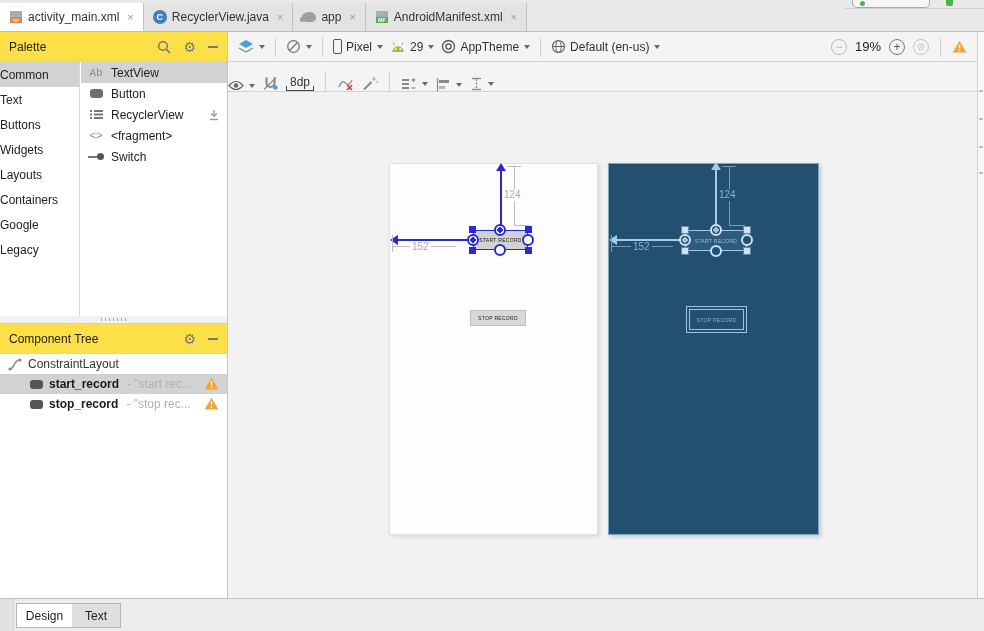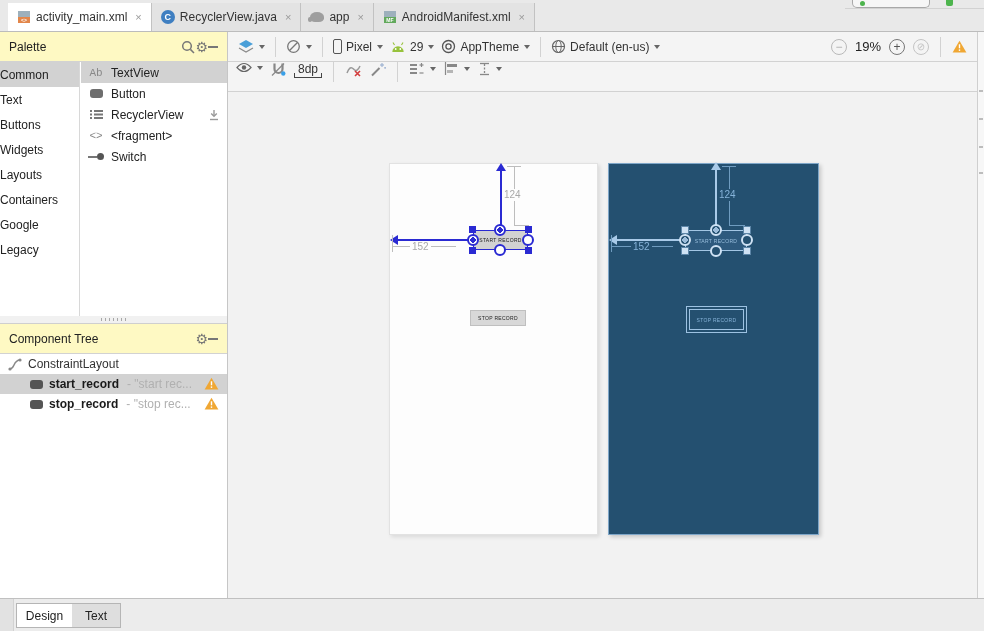--- a/index.html
+++ b/index.html
@@ -3,21 +3,21 @@
 <meta charset="utf-8">
 <style>
   html,body{margin:0;padding:0;background:#fff;}
   .window{position:relative;width:984px;height:631px;background:#ececec;
     font-family:"Liberation Sans",sans-serif;font-size:12px;color:#333;overflow:hidden;}
   .window *{box-sizing:border-box;}
 
   
   .tabbar{position:absolute;left:0;top:0;width:984px;height:32px;background:#e9e9e9;
     border-bottom:1px solid #bcbcbc;}
-  .tabs{position:absolute;left:0;bottom:0;height:28px;display:flex;margin-left:8px;}
+  .tabs{position:absolute;left:0;bottom:0;height:28px;display:flex;}
   .tab{display:flex;align-items:center;gap:5px;padding:0 9px;height:28px;
     border-right:1px solid #c2c2c2;background:#e3e3e3;cursor:default;white-space:nowrap;}
   .tab.active{background:#ffffff;}
   .tab-close{color:#9a9a9a;font-size:11px;margin-left:3px;}
   .fic{width:14px;height:14px;position:relative;flex:0 0 auto;}
   .fic .top{position:absolute;left:1px;top:1px;right:1px;height:6px;background:#9db0bc;}
   .fic .bot{position:absolute;left:1px;bottom:1px;right:1px;height:6px;color:#fff;
     font-size:5px;line-height:6px;text-align:center;font-weight:bold;}
   .fic .bot.orange{background:#e2864a;}
   .fic .bot.green{background:#62a95c;}
@@ -27,22 +27,22 @@
   .gic:after{content:"";position:absolute;left:-2px;bottom:0;width:4px;height:5px;background:#9e9e9e;border-radius:2px;}
   .cutoff{position:absolute;left:852px;top:0;width:78px;height:8px;border:1px solid #a8a8a8;
     border-top:none;border-radius:0 0 5px 5px;background:#f6f6f6;}
   .cutoff .dot{position:absolute;left:7px;top:1px;width:5px;height:5px;border-radius:50%;background:#4db44d;}
   .greenmark{position:absolute;left:946px;top:0;width:7px;height:6px;background:#4db44d;border-radius:0 0 2px 2px;}
   .tophline{position:absolute;left:845px;top:8px;width:139px;height:1px;background:#d2d2d2;}
 
   
   .left-panel{position:absolute;left:0;top:32px;width:228px;bottom:33px;background:#fff;
     border-right:1px solid #c6c6c6;}
-  .panel-header{position:absolute;left:0;width:227px;height:30px;background:#fef9c3;
-    border-bottom:1px solid #d2d2d2;display:flex;align-items:center;padding:0 9px;}
+  .panel-header{position:absolute;left:0;width:227px;height:30px;background:#fde047;
+    border-bottom:1px solid #d2d2d2;display:flex;align-items:center;gap:12px;padding:0 9px;}
   .panel-header .title{margin-right:auto;color:#222;}
   .gear{color:#777;font-size:14px;line-height:1;}
   .minim{width:10px;height:2px;background:#777;}
   .pal-body{position:absolute;left:0;top:30px;width:227px;height:254px;background:#fff;}
   .pal-cats{position:absolute;left:0;top:0;width:80px;bottom:0;border-right:1px solid #d8d8d8;}
   .pal-cat{height:25px;display:flex;align-items:center;padding:0 0;color:#222;}
   .pal-cat.sel{background:#d2d2d2;}
   .pal-items{position:absolute;left:81px;top:0;right:0;bottom:0;}
   .pal-item{height:21px;display:flex;align-items:center;gap:7px;padding:0 7px;color:#222;position:relative;}
   .pal-item.sel{background:#d2d2d2;}
@@ -64,21 +64,21 @@
   .tree-row.sel{background:#d2d2d2;}
   .tree-row .nm{font-weight:bold;color:#1a1a1a;}
   .tree-row .val{color:#b0b0b0;margin-left:2px;}
   .tree-row .warn{position:absolute;right:8px;top:3px;}
   .indent{width:16px;flex:0 0 auto;}
 
   
   .toolbar1{position:absolute;left:228px;top:32px;width:749px;height:30px;background:#f4f4f4;
     border-bottom:1px solid #d2d2d2;display:flex;align-items:center;gap:7px;padding:0 10px;}
   .toolbar2{position:absolute;left:228px;top:62px;width:749px;height:30px;background:#f4f4f4;
-    border-bottom:1px solid #d2d2d2;display:flex;align-items:flex-start;gap:8px;padding:0 8px;}
+    border-bottom:1px solid #d2d2d2;display:flex;align-items:flex-end;gap:8px;padding:0 0;}
   .chv{width:0;height:0;border-left:3.5px solid transparent;border-right:3.5px solid transparent;
     border-top:4px solid #666;margin-left:1px;flex:0 0 auto;}
   .vdiv{width:1px;height:20px;background:#d2d2d2;margin:0 3px;flex:0 0 auto;}
   .tb-item{display:flex;align-items:center;gap:4px;cursor:default;}
   .phone-ic{width:9px;height:15px;border:1.5px solid #555;border-radius:2px;}
   .marg{color:#333;border-bottom:1px solid #444;padding:0 4px 1px;position:relative;}
   .marg:before,.marg:after{content:"";position:absolute;bottom:0;width:1px;height:4px;background:#444;}
   .marg:before{left:0;} .marg:after{right:0;}
   .rightcluster{margin-left:auto;display:flex;align-items:center;gap:8px;}
   .zbtn{width:16px;height:16px;border-radius:50%;display:flex;align-items:center;justify-content:center;

